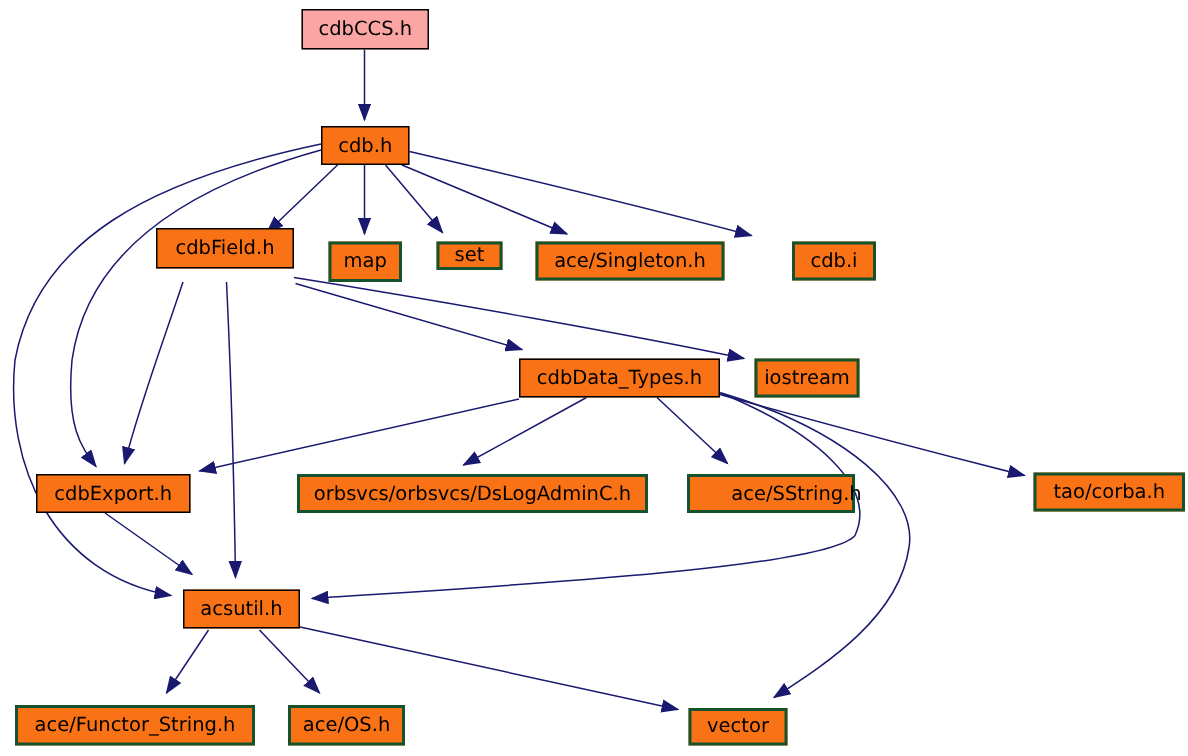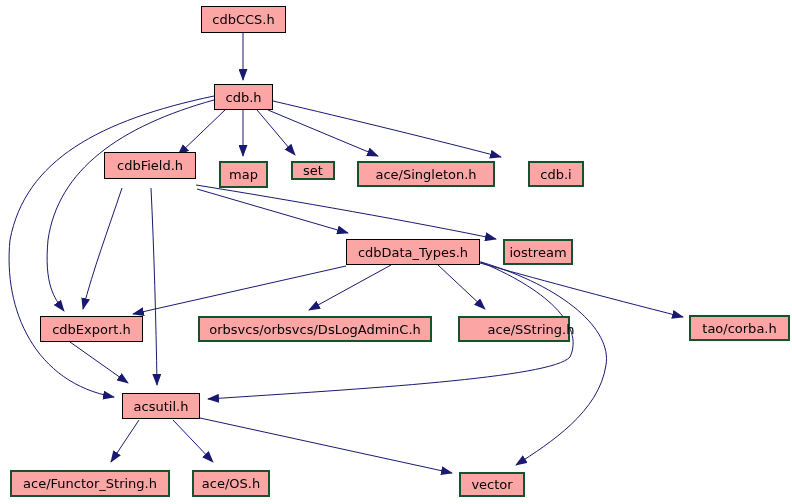--- a/index.html
+++ b/index.html
@@ -7,21 +7,21 @@
     position:relative;
     width:792px; height:504px;
     background:#ffffff;
     font-family:"DejaVu Sans","Liberation Sans",sans-serif;
     overflow:hidden;
   }
   .edges { position:absolute; left:0; top:0; width:792px; height:504px; }
   .edge { stroke:#191970; stroke-width:1; fill:none; }
   .node {
     position:absolute; box-sizing:border-box;
-    background:#fca5a5; color:#000000;
+    background:#f97316; color:#000000;
     font-size:13px; white-space:nowrap;
     display:flex; align-items:center; justify-content:center;
     cursor:pointer;
   }
   .node.internal { border:1px solid #000000; }
   .node.external { border:2px solid #14532d; }
   .node.root { border:1px solid #000000; background:#fca5a5; cursor:default; }
 </style>
 </head>
 <body>
@@ -56,25 +56,25 @@
     <path class="edge" d="M139,420 L111,462" marker-end="url(#arrow)"></path>
     <path class="edge" d="M173,420 L213,462" marker-end="url(#arrow)"></path>
     <path class="edge" d="M200,418 L452,473" marker-end="url(#arrow)"></path>
   </svg>
 
   <div class="node root" style="left:201px; top:6px;   width:85px;  height:27px;">cdbCCS.h</div>
   <div class="node internal" style="left:214px; top:84px;  width:59px;  height:26px;">cdb.h</div>
   <div class="node internal" style="left:104px; top:152px; width:92px;  height:27px;">cdbField.h</div>
   <div class="node external" style="left:219px; top:161px; width:49px;  height:27px;">map</div>
   <div class="node external" style="left:291px; top:161px; width:44px;  height:19px;">set</div>
-  <div class="node external" style="left:357px; top:161px; width:138px; height:26px;">ace/Singleton.h</div>
+  <div class="node external" style="left:357px; top:161px; width:126px; height:26px;">ace/Singleton.h</div>
   <div class="node external" style="left:528px; top:161px; width:56px;  height:26px;">cdb.i</div>
   <div class="node internal" style="left:346px; top:239px; width:134px; height:26px;">cdbData_Types.h</div>
   <div class="node external" style="left:503px; top:239px; width:70px;  height:26px;">iostream</div>
-  <div class="node internal" style="left:40px;  top:316px; width:103px; height:26px;">cdbExport.h</div>
+  <div class="node internal" style="left:24px;  top:316px; width:103px; height:26px;">cdbExport.h</div>
   <div class="node external" style="left:198px; top:316px; width:234px; height:26px;">orbsvcs/orbsvcs/DsLogAdminC.h</div>
   <div class="node external" style="left:458px; top:316px; width:112px; height:26px;padding-left:34px;">ace/SString.h</div>
   <div class="node external" style="left:689px; top:315px; width:101px; height:26px;">tao/corba.h</div>
   <div class="node internal" style="left:122px; top:393px; width:78px;  height:26px;">acsutil.h</div>
   <div class="node external" style="left:10px; top:470px; width:160px; height:27px;">ace/Functor_String.h</div>
   <div class="node external" style="left:192px; top:470px; width:78px;  height:27px;">ace/OS.h</div>
   <div class="node external" style="left:459px; top:472px; width:66px;  height:25px;">vector</div>
 
 </div>
 

